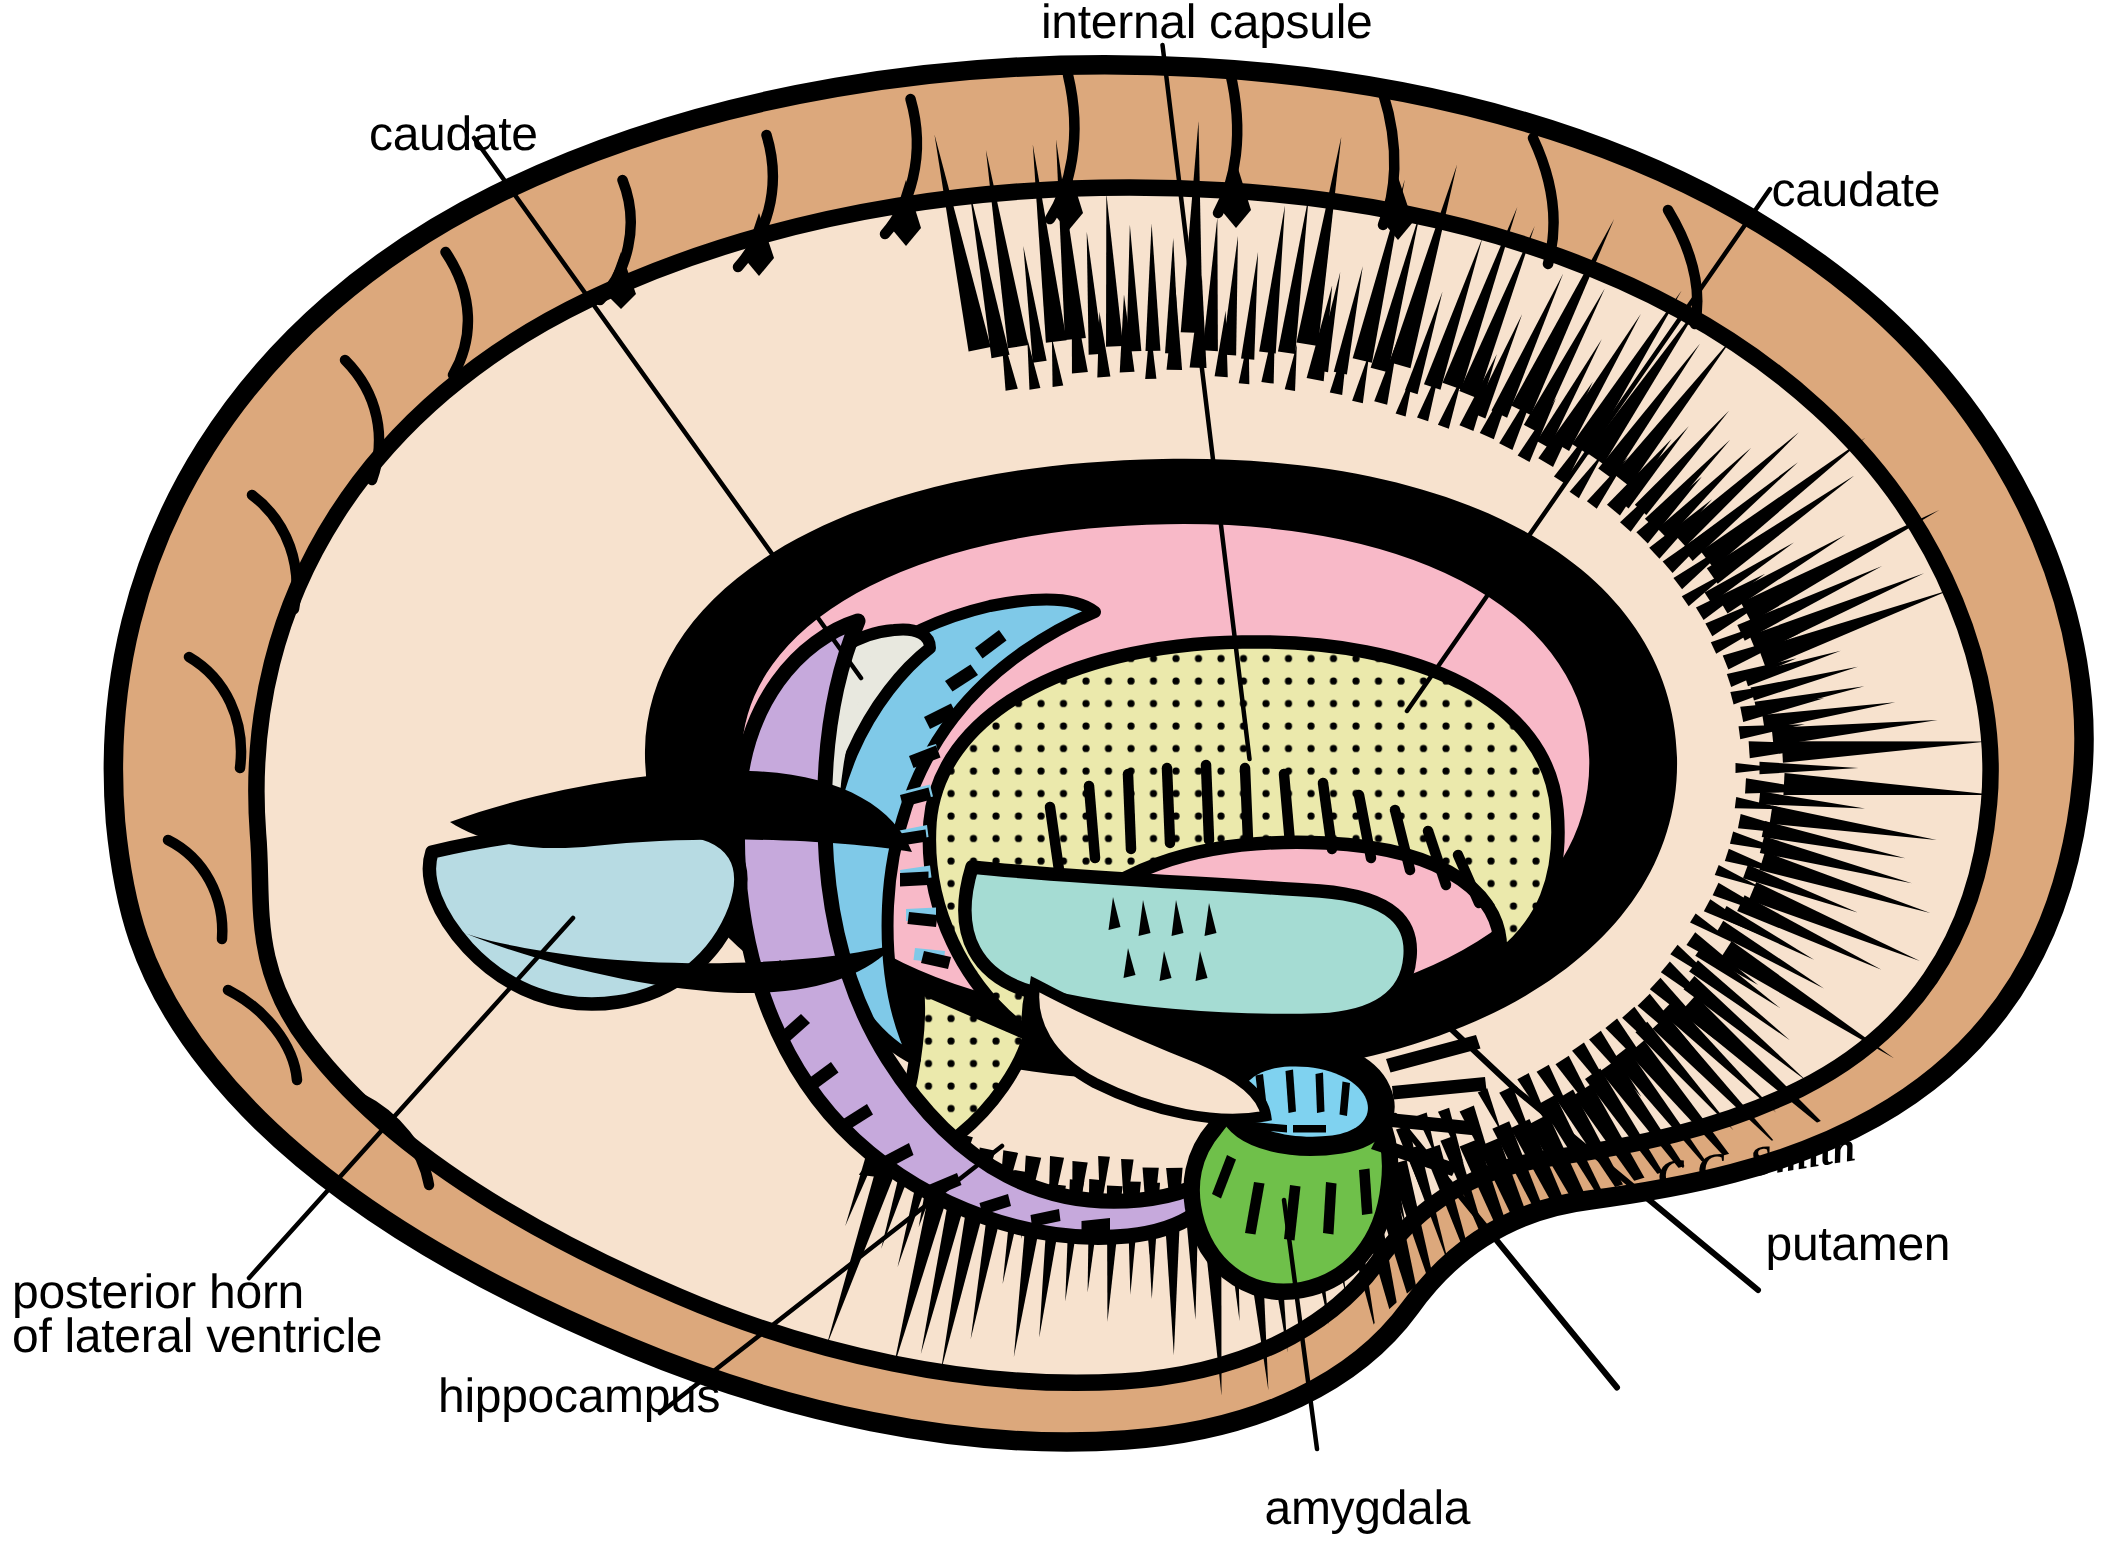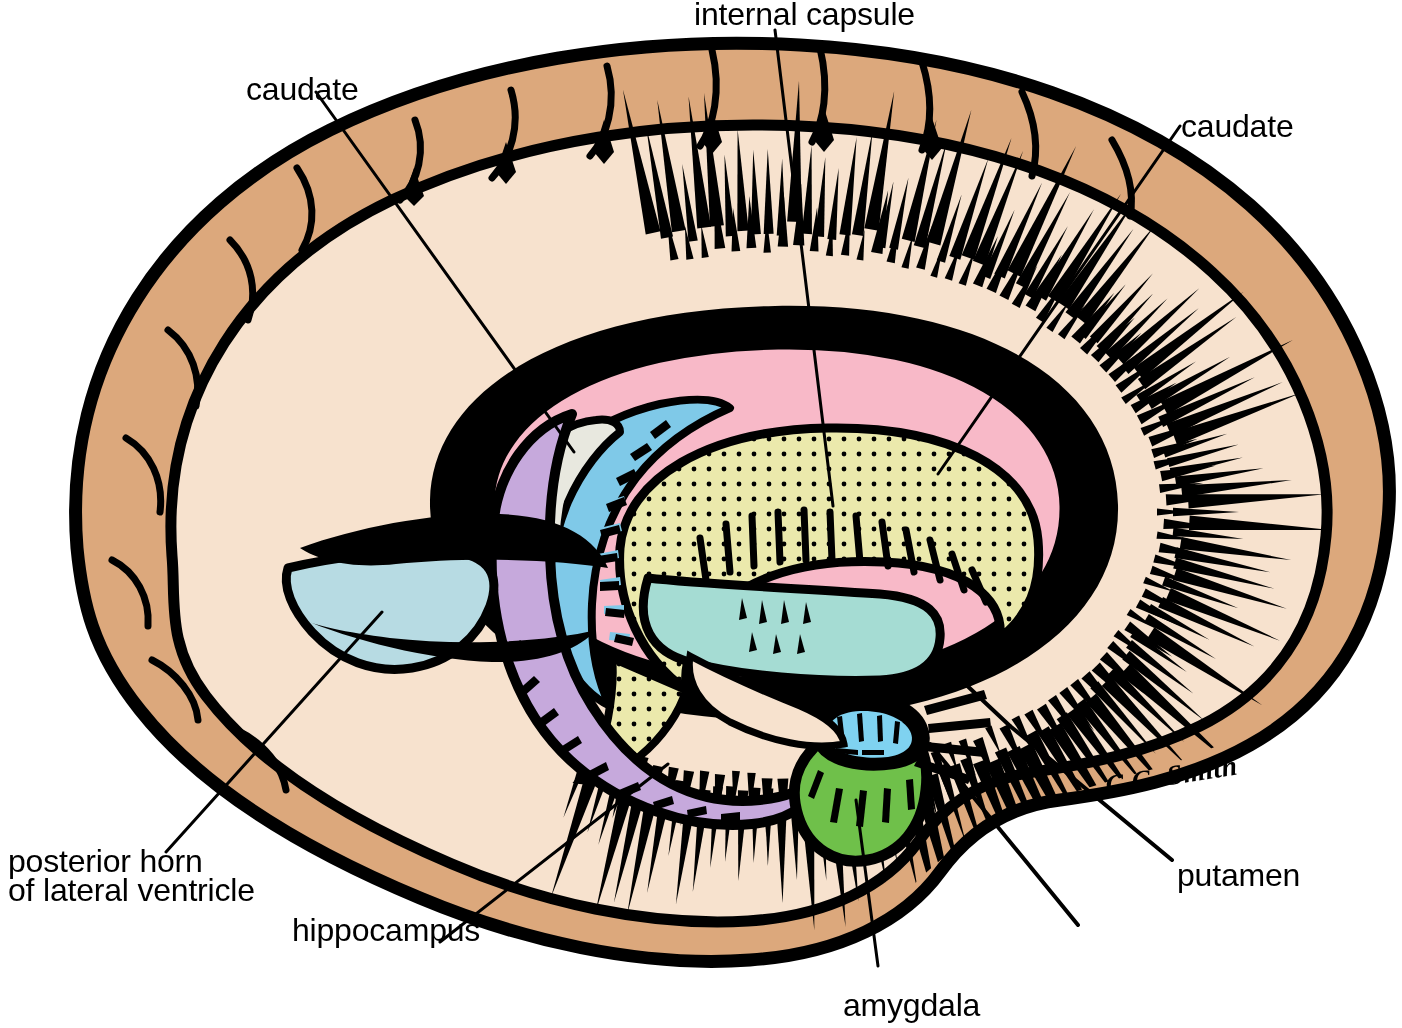--- a/index.html
+++ b/index.html
@@ -526,21 +526,21 @@
     <line x1="166" y1="852" x2="382" y2="612" stroke-width="3"></line>
   </g>
 </svg>
 
 <div class="lbl" style="left:246px;top:75px;">caudate</div>
 
 <div class="lbl" style="left:694px;top:0px;">internal capsule</div>
 
 <div class="lbl" style="left:1181px;top:112px;">caudate</div>
 
-<div class="lbl" style="left:1177px;top:861px;">putamen</div>
+<div class="lbl" style="left:1177px;top:815px;">putamen</div>
 
 
 <div class="lbl" style="left:843px;top:972px;margin-top:19px;">amygdala</div>
 
 <div class="lbl" style="left:292px;top:916px;">hippocampus</div>
 
 <div class="lbl" style="left:8px;top:847px;">posterior horn
 of lateral ventricle</div>
 
 <div class="sig" style="left:1108px;top:770px;">C.G. Smith</div>

